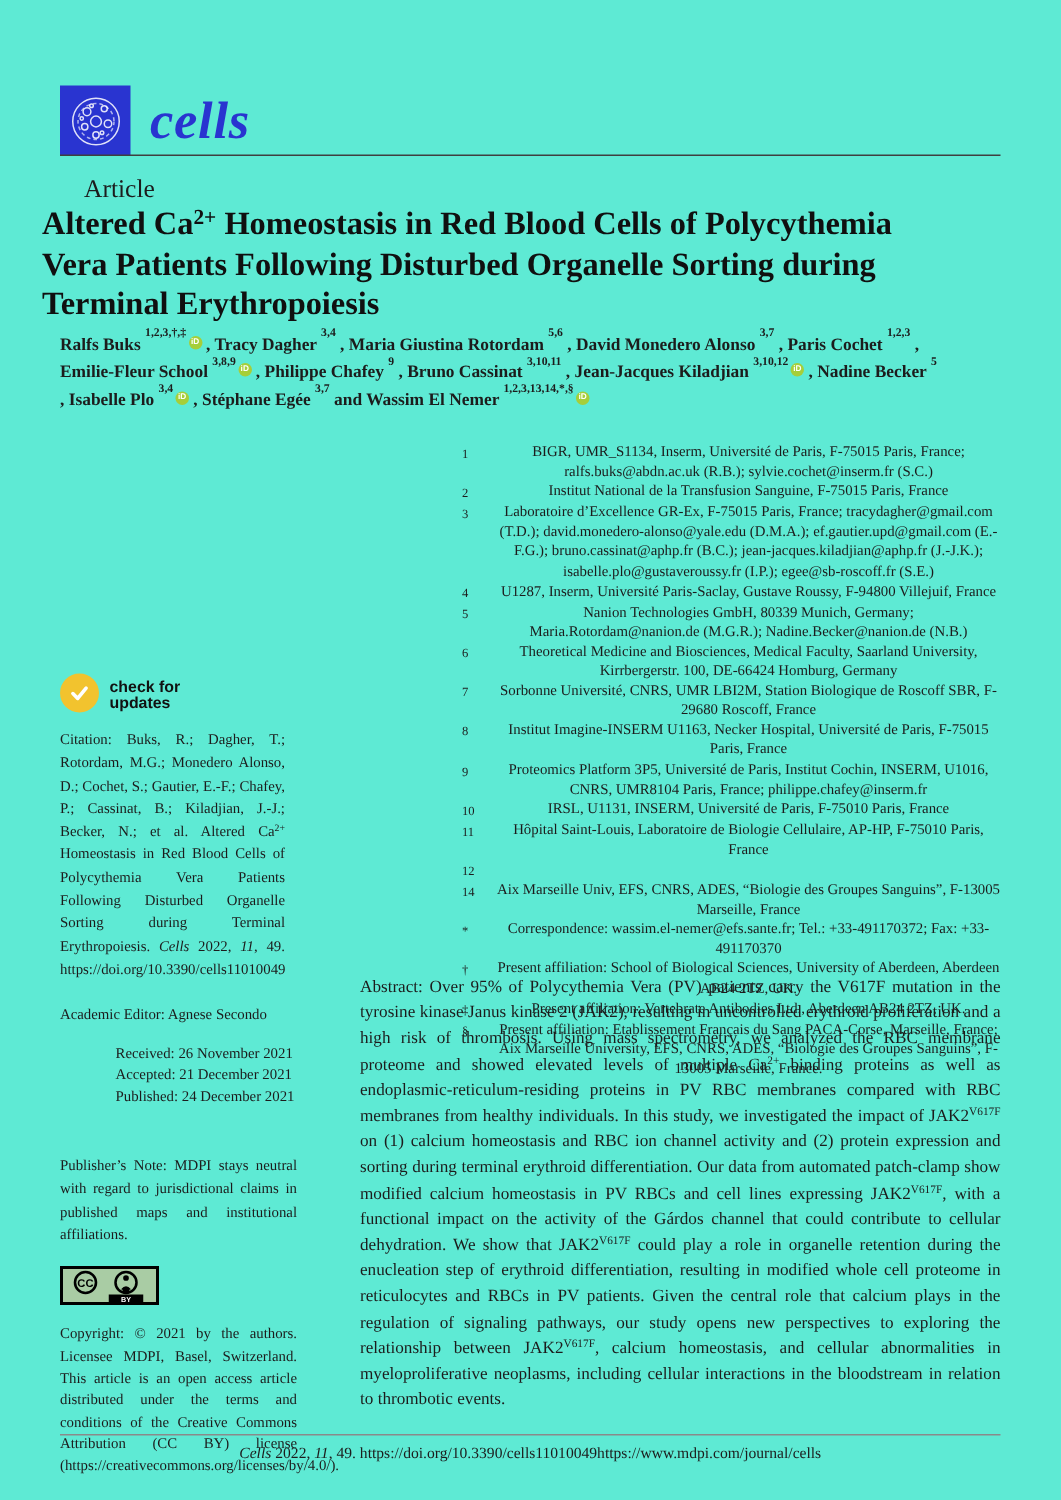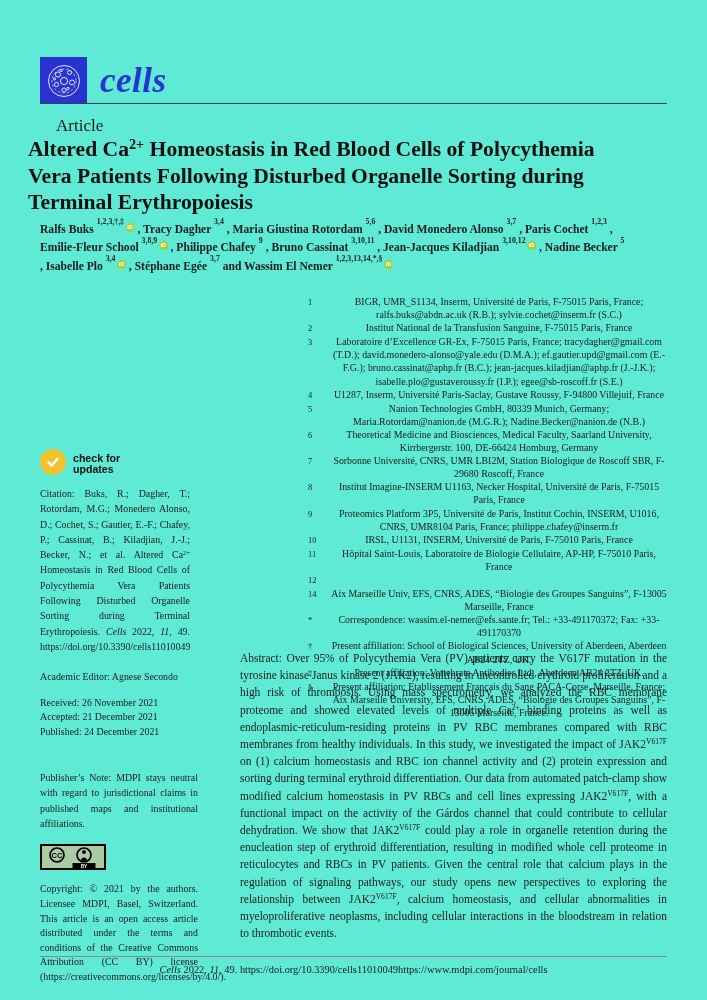--- a/index.html
+++ b/index.html
@@ -36,21 +36,21 @@
   .affil-text{flex:1;text-align:center;}
   
   .abstract{position:absolute;top:650px;left:240px;width:427px;margin:0;font-size:11.45px;line-height:17.2px;text-align:justify;}
   
   .sidebar{position:absolute;top:449px;left:40px;width:158px;font-size:9.9px;line-height:15.3px;}
   .update-badge{display:flex;align-items:flex-end;gap:7px;cursor:pointer;width:96px;}
   .badge-disc{width:26px;height:26px;border-radius:50%;background:var(--badge-yellow);display:grid;place-items:center;flex:0 0 26px;}
   .badge-text{font-family:"Liberation Sans",sans-serif;font-weight:700;font-size:10.6px;line-height:11px;color:#111;}
   .citation{margin-top:11px;width:150px;text-align:justify;}
   .editor{margin-top:15px;white-space:nowrap;}
-  .dates{margin-top:11px;}
+  .dates{margin-top:11px;margin-left:37px;}
   .dates div{line-height:14.8px;}
   .pubnote{margin-top:30px;text-align:justify;}
   .cc-badge{margin-top:13px;display:inline-block;cursor:pointer;}
   .copyright{margin-top:8px;text-align:justify;line-height:14.6px;}
   
   .footer-rule{position:absolute;top:956px;left:40px;right:40px;border-top:1px solid #8a8a8a;}
   .footer{position:absolute;top:964px;left:40px;right:40px;display:flex;justify-content:center;font-size:10.4px;}
   
   .rt-b{font-weight:400;}
   .rt-i{font-style:italic;}

